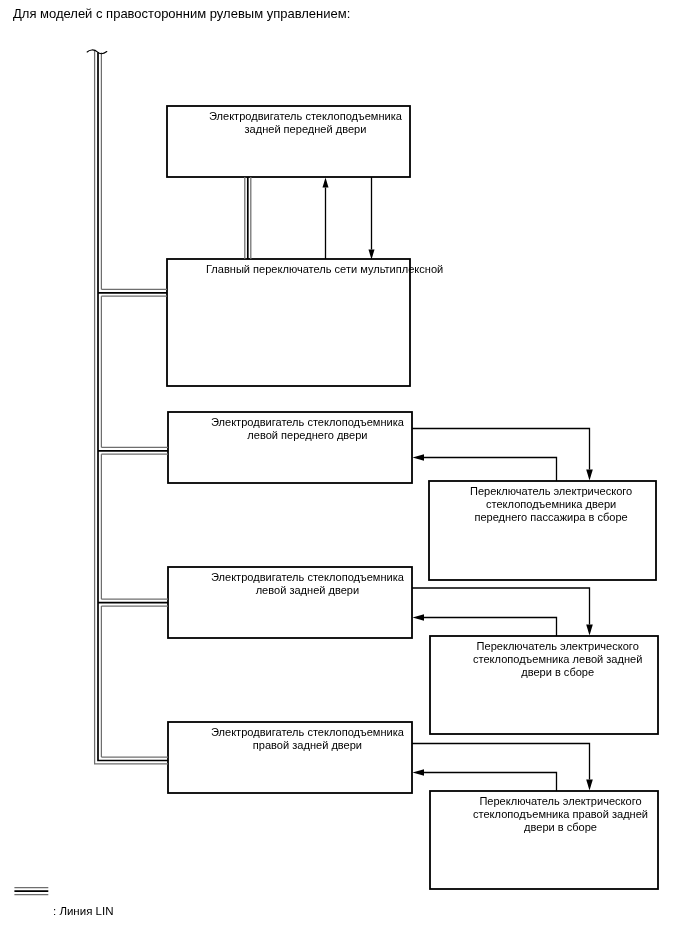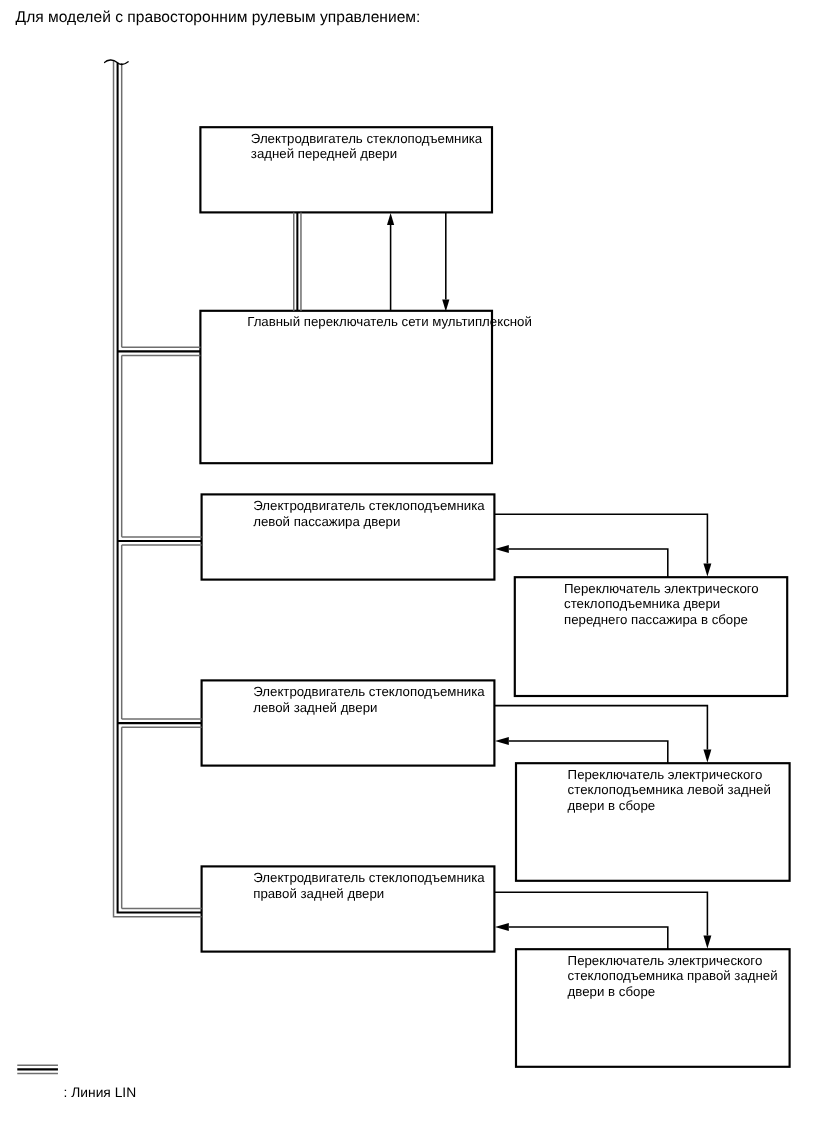--- a/index.html
+++ b/index.html
@@ -1,20 +1,20 @@
 <!DOCTYPE html>
 <html><head>
 <meta charset="utf-8">
 <title>LIN diagram</title>
 <style>
   html,body{margin:0;padding:0;background:#ffffff;}
   body{width:688px;height:949px;position:relative;overflow:hidden;
        font-family:"Liberation Sans",sans-serif;color:#000;
        -webkit-font-smoothing:antialiased;}
-  #stage{position:absolute;left:0;top:0;width:688px;height:689px;will-change:transform;transform:translateZ(0);}
+  #stage{position:absolute;left:0;top:0;width:688px;height:689px;will-change:transform;transform:translateZ(0);text-align:center;}
   svg{position:absolute;left:0;top:0;display:block;}
   .caption{position:absolute;left:13px;top:6px;font-size:13.0px;line-height:15px;white-space:nowrap;color:#000;}
   .legend-label{position:absolute;left:53px;top:882px;font-size:11.5px;line-height:15px;white-space:nowrap;color:#000;margin-top:22px;}
   .boxtext{position:absolute;font-size:0;line-height:0;letter-spacing:0px;color:#000;margin-left:35px;}
   .boxtext>div{white-space:pre;font-size:11.05px;line-height:13.0px;height:13.0px;margin:0;padding:0;}
 </style>
 </head>
 <body>
 
 <div id="stage">
@@ -75,21 +75,21 @@
     <div>Электродвигатель стеклоподъемника</div>
     <div>задней передней двери</div>
   </div>
 
   <div class="boxtext" style="left:171px;top:263px">
     <div>Главный переключатель сети мультиплексной</div>
   </div>
 
   <div class="boxtext" style="left:176px;top:416px">
     <div>Электродвигатель стеклоподъемника</div>
-    <div>левой пассажира двери</div>
+    <div>левой переднего двери</div>
   </div>
 
   <div class="boxtext" style="left:176px;top:571px">
     <div>Электродвигатель стеклоподъемника</div>
     <div>левой задней двери</div>
   </div>
 
   <div class="boxtext" style="left:176px;top:726px">
     <div>Электродвигатель стеклоподъемника</div>
     <div>правой задней двери</div>

